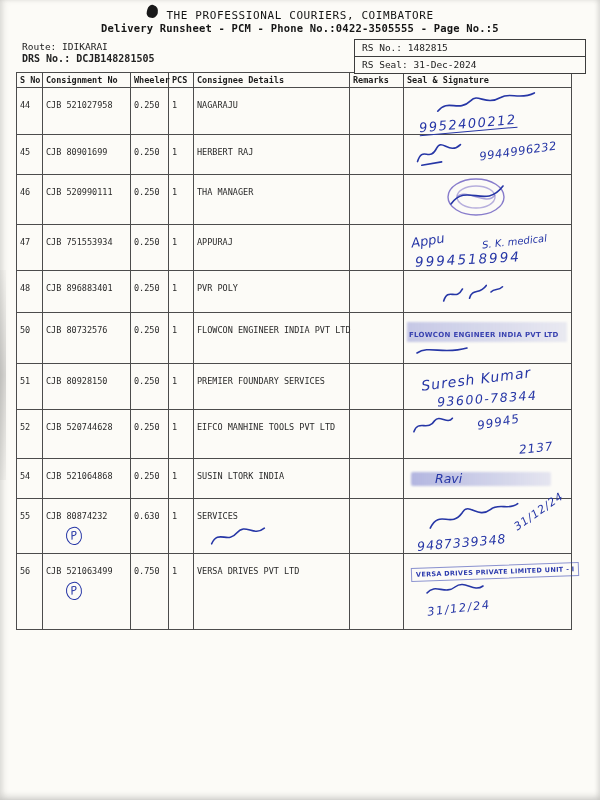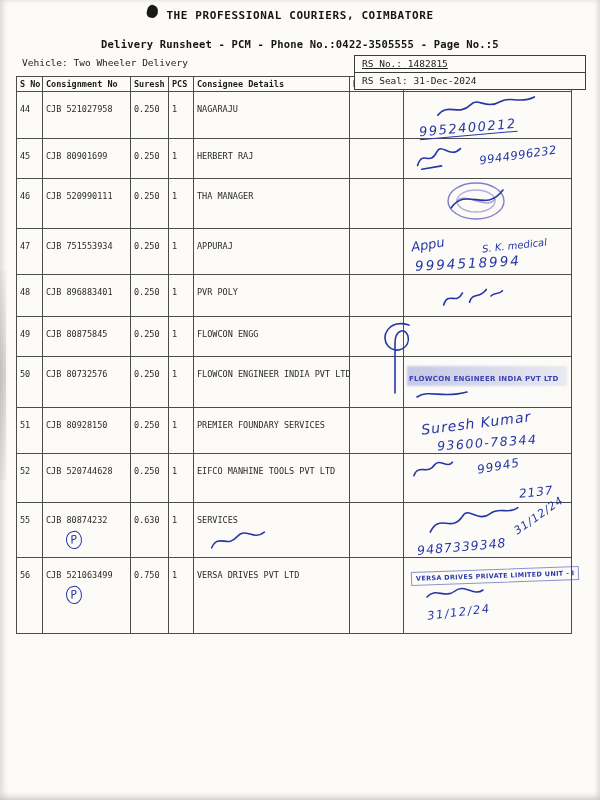--- a/index.html
+++ b/index.html
@@ -1,27 +1,27 @@
 <!DOCTYPE html>
 <html><head>
 <meta charset="utf-8">
 <style>
   * { box-sizing: border-box; margin: 0; padding: 0; }
   html,body { width:600px; height:800px; }
   body { background:#e6e4df; font-family:"DejaVu Sans Mono","Liberation Mono",monospace; }
   .page { position:relative; width:600px; height:800px; background:#fcfbf7; overflow:hidden; color:#2e2e2e;
           box-shadow: inset 0 -4px 6px rgba(0,0,0,0.12), inset -3px 0 4px rgba(0,0,0,0.06), inset 4px 0 6px rgba(0,0,0,0.07); }
-  .title { text-align:center; padding-top:9px; font-size:11px; font-weight:bold; letter-spacing:0.6px; color:#151515; }
-  .subtitle { text-align:center; font-size:10.5px; font-weight:bold; margin-top:16px; letter-spacing:0.2px; color:#151515; }
+  .title { text-align:center; padding-top:9px; font-size:11px; font-weight:normal; letter-spacing:0.6px; color:#151515; }
+  .subtitle { text-align:center; font-size:10.5px; font-weight:bold; margin-top:0; letter-spacing:0.2px; color:#151515; }
   .info { position:relative; margin:7px 0 0 22px; font-size:9.5px; line-height:12px; color:#222; }
   .info .line { white-space:nowrap; }
   .info .drs { font-weight:bold; font-size:10px; }
   .rsbox { position:absolute; top:-2px; right:14px; width:232px; border:1px solid #3d3d3d; font-size:9.5px; background:#fcfbf7; }
   .rsbox .rrow { padding:2px 7px; white-space:nowrap; }
-  .rsbox .rrow:first-child { border-bottom:1px solid #3d3d3d;text-decoration:underline; }
+  .rsbox .rrow:first-child { border-bottom:1px solid #3d3d3d; }
   table { border-collapse:collapse; margin:7px 0 0 16px; table-layout:fixed; width:555px; background:transparent; }
   th, td { border:1px solid #4c4c4c; vertical-align:top; }
   th { text-align:left; font-weight:bold; font-size:8.5px; padding:2px 3px; height:13px; white-space:nowrap; color:#1c1c1c; }
   td { height:40px; position:relative; padding:5px 3px 2px 3px; }
   td.tall { height:76px; }
   .pt { font-size:8.5px; white-space:nowrap; color:#2a2a2a; display:inline-block; }
   .hw { display:inline-block; font-family:"DejaVu Sans","Liberation Sans",sans-serif; font-style:italic; color:#2636a6; }
   .sig path { stroke:#2636a6; fill:none; stroke-width:1.6; stroke-linecap:round; }
   .sig { overflow:visible; }
   .pmark { display:inline-block; margin:4px 0 0 20px; width:16px; height:18px; line-height:16px; text-align:center;
@@ -35,21 +35,22 @@
 
 <div class="page">
 
   <div class="artifact-blob"></div>
   <div class="edge-smudge"></div>
 
   <div class="title">THE PROFESSIONAL COURIERS, COIMBATORE</div>
   <div class="subtitle">Delivery Runsheet - PCM - Phone No.:0422-3505555 - Page No.:5</div>
 
   <div class="info">
-    <div class="line"><span>Vehicle:</span> <span>Two Wheeler Delivery</span></div>
+    <div class="line"><span>Route:</span> <span>IDIKARAI</span></div>
+    <div class="line drs"><span>DRS No.:</span> <span>DCJB148281505</span></div>
 
     <div class="rsbox">
       <div class="rrow"><span>RS No.:</span> <span>1482815</span></div>
       <div class="rrow"><span>RS Seal:</span> <span>31-Dec-2024</span></div>
     </div>
   </div>
 
   <table>
     <colgroup>
       <col style="width:26px">
@@ -57,21 +58,21 @@
         <col style="width:38px">
         <col style="width:25px">
       <col style="width:156px">
         <col style="width:54px">
         <col style="width:168px">
     </colgroup>
     <thead>
       <tr>
         <th>S No</th>
         <th>Consignment No</th>
-        <th>Suresh</th>
+        <th>Wheeler</th>
         <th>PCS</th>
         <th>Consignee Details</th>
         <th>Remarks</th>
         <th>Seal &amp; Signature</th>
       </tr>
     </thead>
     <tbody>
 
       <tr>
         <td><span class="pt">44</span></td>
@@ -145,33 +146,20 @@
         <td><span class="pt">1</span></td>
         <td><span class="pt">PVR POLY</span></td>
         <td></td>
         <td>
           <svg class="sig" width="74" height="26" style="margin:4px 0 0 28px; transform:rotate(-6deg)">
               <path d="M8,18 C14,4 20,20 28,8 M34,18 C38,8 44,16 52,7 M56,14 C60,10 63,14 68,10"></path>
             </svg>
         </td>
       </tr>
 
-      <tr>
-        <td><span class="pt">49</span></td>
-        <td><span class="pt">CJB 80875845</span></td>
-        <td><span class="pt">0.250</span></td>
-        <td><span class="pt">1</span></td>
-        <td><span class="pt">FLOWCON ENGG</span></td>
-        <td></td>
-        <td>
-          <svg class="sig" width="48" height="80" style="position:absolute; left:-28px; top:2px; z-index:3;">
-              <path d="M33,6 C12,0 4,18 12,27 C20,36 35,29 32,17 C29,8 19,11 19,24 L19,74" stroke-width="2"></path>
-            </svg>
-        </td>
-      </tr>
 
       <tr>
         <td><span class="pt">50</span></td>
         <td><span class="pt">CJB 80732576</span></td>
         <td><span class="pt">0.250</span></td>
         <td><span class="pt">1</span></td>
         <td><span class="pt">FLOWCON ENGINEER INDIA PVT LTD</span></td>
         <td></td>
         <td>
           <div style="position:relative; margin-top:4px; width:160px;">
@@ -209,20 +197,34 @@
             <svg class="sig" width="52" height="18" style="transform:rotate(-8deg)">
                 <path d="M6,14 C12,2 20,16 28,6 C34,0 40,12 46,6"></path>
               </svg>
             <span class="hw" style="font-size:12px; transform:rotate(-10deg); letter-spacing:1px; margin-left:8px; vertical-align:top;">99945</span>
           </div>
           <div><span class="hw" style="font-size:12px; margin:0 0 0 112px; transform:rotate(-6deg); letter-spacing:1px;">2137</span></div>
         </td>
       </tr>
 
 
+      <tr>
+        <td><span class="pt">54</span></td>
+        <td><span class="pt">CJB 521064868</span></td>
+        <td><span class="pt">0.250</span></td>
+        <td><span class="pt">1</span></td>
+        <td><span class="pt">SUSIN LTORK INDIA</span></td>
+        <td></td>
+        <td>
+          <div style="position:relative; margin:8px 0 0 4px; width:140px; height:14px;">
+            <div style="position:absolute; inset:0; background:linear-gradient(90deg, rgba(70,80,190,0.40), rgba(70,80,190,0.12)); filter:blur(0.8px); border-radius:2px;"></div>
+            <span class="hw" style="position:relative; font-size:12.5px; margin-left:24px; top:-4px;">Ravi</span>
+          </div>
+        </td>
+      </tr>
 
       <tr>
         <td><span class="pt">55</span></td>
         <td>
           <span class="pt">CJB 80874232</span>
           <div><span class="pmark">P</span></div>
         </td>
         <td><span class="pt">0.630</span></td>
         <td><span class="pt">1</span></td>
         <td>

